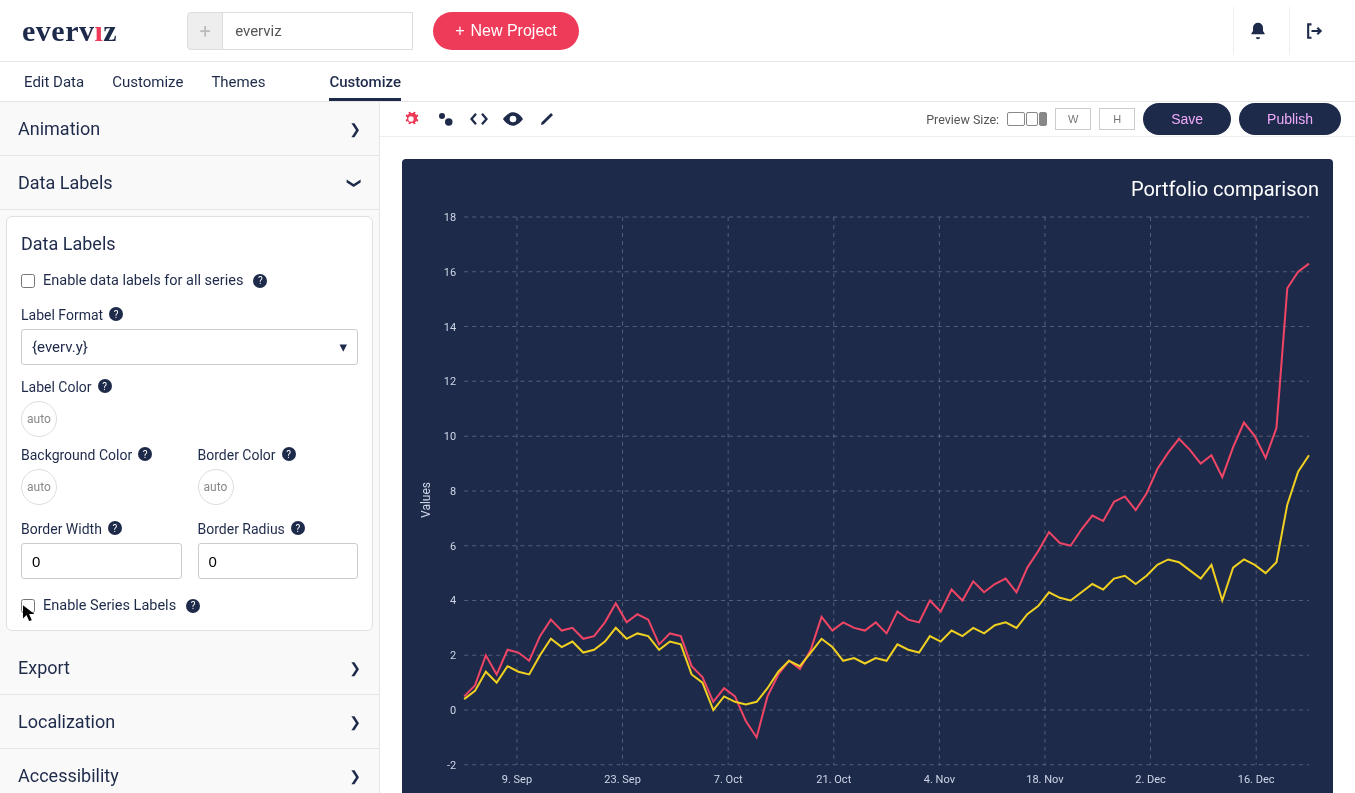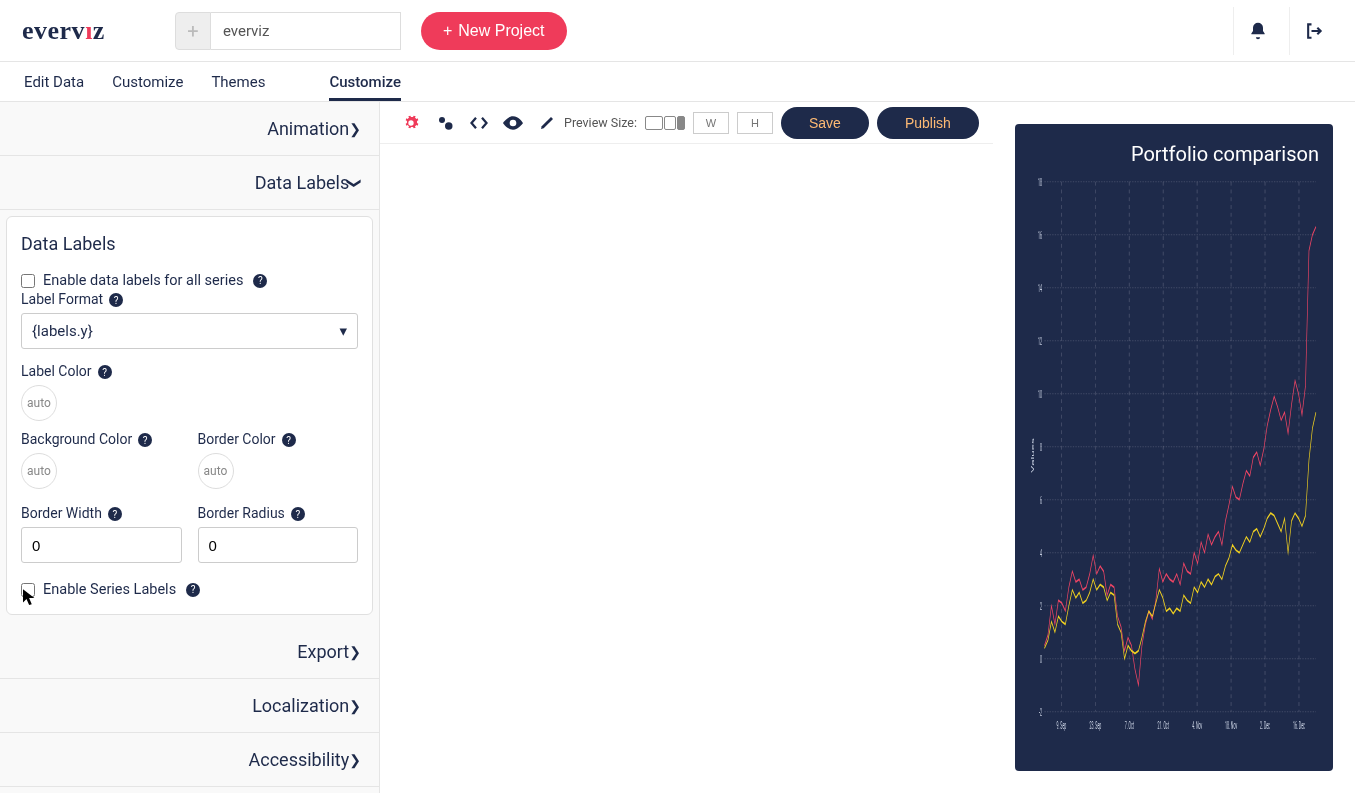--- a/index.html
+++ b/index.html
@@ -1,67 +1,67 @@
 <!DOCTYPE html>
 <html><head>
 <meta charset="utf-8">
 <style>
   * { box-sizing: border-box; margin: 0; padding: 0; }
   body { font-family: -apple-system, BlinkMacSystemFont, "Segoe UI", Roboto, sans-serif; background: #fff; color: #1e2a4a; width:1355px; height:793px; overflow:hidden;}
   
   
   .topbar { display:flex; align-items:center; height:62px; border-bottom:1px solid #e5e5e5; padding:0 18px 0 22px;}
-  .logo { font-size:26px; font-weight:700; color:#1e2a4a; letter-spacing:0.5px; font-family: Georgia, serif;}
+  .logo { font-size:30px; font-weight:700; color:#1e2a4a; letter-spacing:0.5px; font-family: Georgia, serif;}
   .logo .dot { color:#ef3b5a; }
   .crumbs { display:flex; margin-left:70px;}
   .crumb { border:1px solid #ddd; height:38px; display:flex; align-items:center; padding:0 12px; font-size:15px; color:#555; background:#fff;}
   .crumb.plus { background:#eee; color:#bbb; font-size:20px; width:36px; justify-content:center; border-radius:4px 0 0 4px;}
   .crumb.mid { border-left:none; width:190px;}
   .crumb.last { border-left:none; width:200px; border-radius:0 4px 4px 0;}
   .new-project-btn { margin-left:20px; background:#ef3b5a; color:#fff; border:none; border-radius:20px; height:38px; padding:0 22px; font-size:16px; font-weight:500; display:flex; align-items:center; gap:6px; cursor:pointer;}
   .topbar-spacer { flex:1; }
   .topbar-icon { width:48px; height:48px; display:flex; align-items:center; justify-content:center; color:#1e2a4a; font-size:20px; cursor:pointer; border-left:1px solid #eee; margin-left:8px;}
   
   
   .tabstrip { display:flex; align-items:flex-end; height:40px; border-bottom:1px solid #e5e5e5; padding:0 24px; gap:28px;}
   .tab { font-size:15px; color:#1e2a4a; padding-bottom:10px; cursor:pointer;}
   .tab.active { font-weight:500; border-bottom:3px solid #1e2a4a; padding-bottom:7px;margin-left:36px;}
 
   .main { display:flex; height:calc(793px - 62px - 40px); }
   
   
   .sidebar { width:380px; border-right:1px solid #e5e5e5; background:#f9f9f9; overflow-y:auto;}
-  .acc-header { display:flex; justify-content:flex-end; align-items:center; padding:16px 18px; font-size:18px; color:#1e2a4a; border-bottom:1px solid #e5e5e5; cursor:pointer; background:#f9f9f9;}
+  .acc-header { display:flex; justify-content:space-between; align-items:center; padding:16px 18px; font-size:18px; color:#1e2a4a; border-bottom:1px solid #e5e5e5; cursor:pointer; background:#f9f9f9;}
   .acc-header .chev { font-size:14px; color:#1e2a4a;}
   .acc-body { background:#fff; margin:6px 6px 10px 6px; border:1px solid #e0e0e0; border-radius:6px; padding:16px 14px;}
   .acc-body h3 { font-size:18px; font-weight:400; color:#1e2a4a; margin-bottom:18px;}
-  .form-row-inline { display:flex; align-items:center; gap:8px; margin-bottom:2px;}
+  .form-row-inline { display:flex; align-items:center; gap:8px; margin-bottom:18px;}
   .form-row-inline input[type=checkbox]{ width:14px; height:14px;}
   .form-row-inline label { font-size:14.5px; color:#1e2a4a;}
   .help { display:inline-flex; width:14px; height:14px; border-radius:50%; background:#1e2a4a; color:#fff; font-size:10px; align-items:center; justify-content:center; margin-left:2px;}
-  .field-label { font-size:14px; color:#1e2a4a; margin-bottom:6px; display:flex; align-items:flex-end; gap:4px;}
+  .field-label { font-size:14px; color:#1e2a4a; margin-bottom:6px; display:flex; align-items:flex-start; gap:4px;}
   .select { width:100%; height:36px; border:1px solid #ccc; border-radius:3px; padding:0 10px; font-size:15px; display:flex; align-items:center; justify-content:space-between; background:#fff; cursor:pointer; margin-bottom:14px;}
   .color-swatch { width:36px; height:36px; border:1px solid #ddd; border-radius:50%; display:flex; align-items:center; justify-content:center; font-size:12px; color:#888; cursor:pointer; margin-bottom:10px; margin-top:4px;}
   .two-col { display:flex; gap:16px;}
   .two-col > div { flex:1;}
   input.text { width:100%; height:36px; border:1px solid #ccc; border-radius:3px; padding:0 10px; font-size:15px;}
   
   
-  .chart-pane { flex:1; display:flex; flex-direction:row;}
+  .chart-pane { flex:1; display:flex; flex-direction:column;}
   .chart-toolbar { height:42px; display:flex; align-items:center; padding:0 14px; border-bottom:1px solid #eee;}
   .ct-icon { width:34px; height:34px; display:flex; align-items:center; justify-content:center; color:#1e2a4a; font-size:16px; cursor:pointer;}
   .ct-icon.red { color:#ef3b5a;}
   .ct-right { margin-left:auto; display:flex; align-items:center; gap:8px;}
   .preview-label { font-size:12.5px; color:#555;}
   .device-icons { display:flex; gap:1px;}
   .device { width:18px; height:14px; border:1px solid #888; border-radius:2px; cursor:pointer; background:#fff;}
   .device.tablet{ width:12px;}
   .device.phone{ width:8px; background:#888;}
   .wh-input{ width:36px; height:22px; border:1px solid #ccc; font-size:11px; text-align:center; color:#aaa;}
-  .btn-dark { background:#1e2a4a; color:#fdba74; border:none; border-radius:18px; height:32px; padding:0 28px; font-size:14px; cursor:pointer;}
+  .btn-dark { background:#1e2a4a; color:#f0abfc; border:none; border-radius:18px; height:32px; padding:0 28px; font-size:14px; cursor:pointer;}
   
   
   .chart-wrap { padding:22px; flex:1; display:flex;}
   .chart { flex:1; background:#1e2a4a; border-radius:4px; position:relative; color:#fff; padding:18px 14px 30px 14px;}
   .chart-title { font-size:20px; font-weight:400; margin-bottom:8px;text-align:right;}
   svg.plot { width:100%; height:calc(100% - 36px);}
   .grid-line { stroke:#aab; stroke-width:1; stroke-dasharray:4,4; opacity:0.4;}
   .axis-text { fill:#cdd5e6; font-size:11px;}
   .axis-label { fill:#cdd5e6; font-size:12px;}
   .series-red { stroke:#f04565; stroke-width:2; fill:none;}
@@ -120,21 +120,21 @@
         <input type="checkbox" style="">
         <label>Enable data labels for all series</label>
         <span class="help">?</span>
       </div>
 
       <div class="field-label">
           <span>Label Format</span>
           <span class="help">?</span>
         </div>
       <div class="select">
-        <span>{labels.y}</span>
+        <span>{everv.y}</span>
           <span>▾</span>
       </div>
 
       <div class="field-label">
           <span>Label Color</span>
           <span class="help">?</span>
         </div>
       <div class="color-swatch">auto</div>
 
       <div class="two-col">

